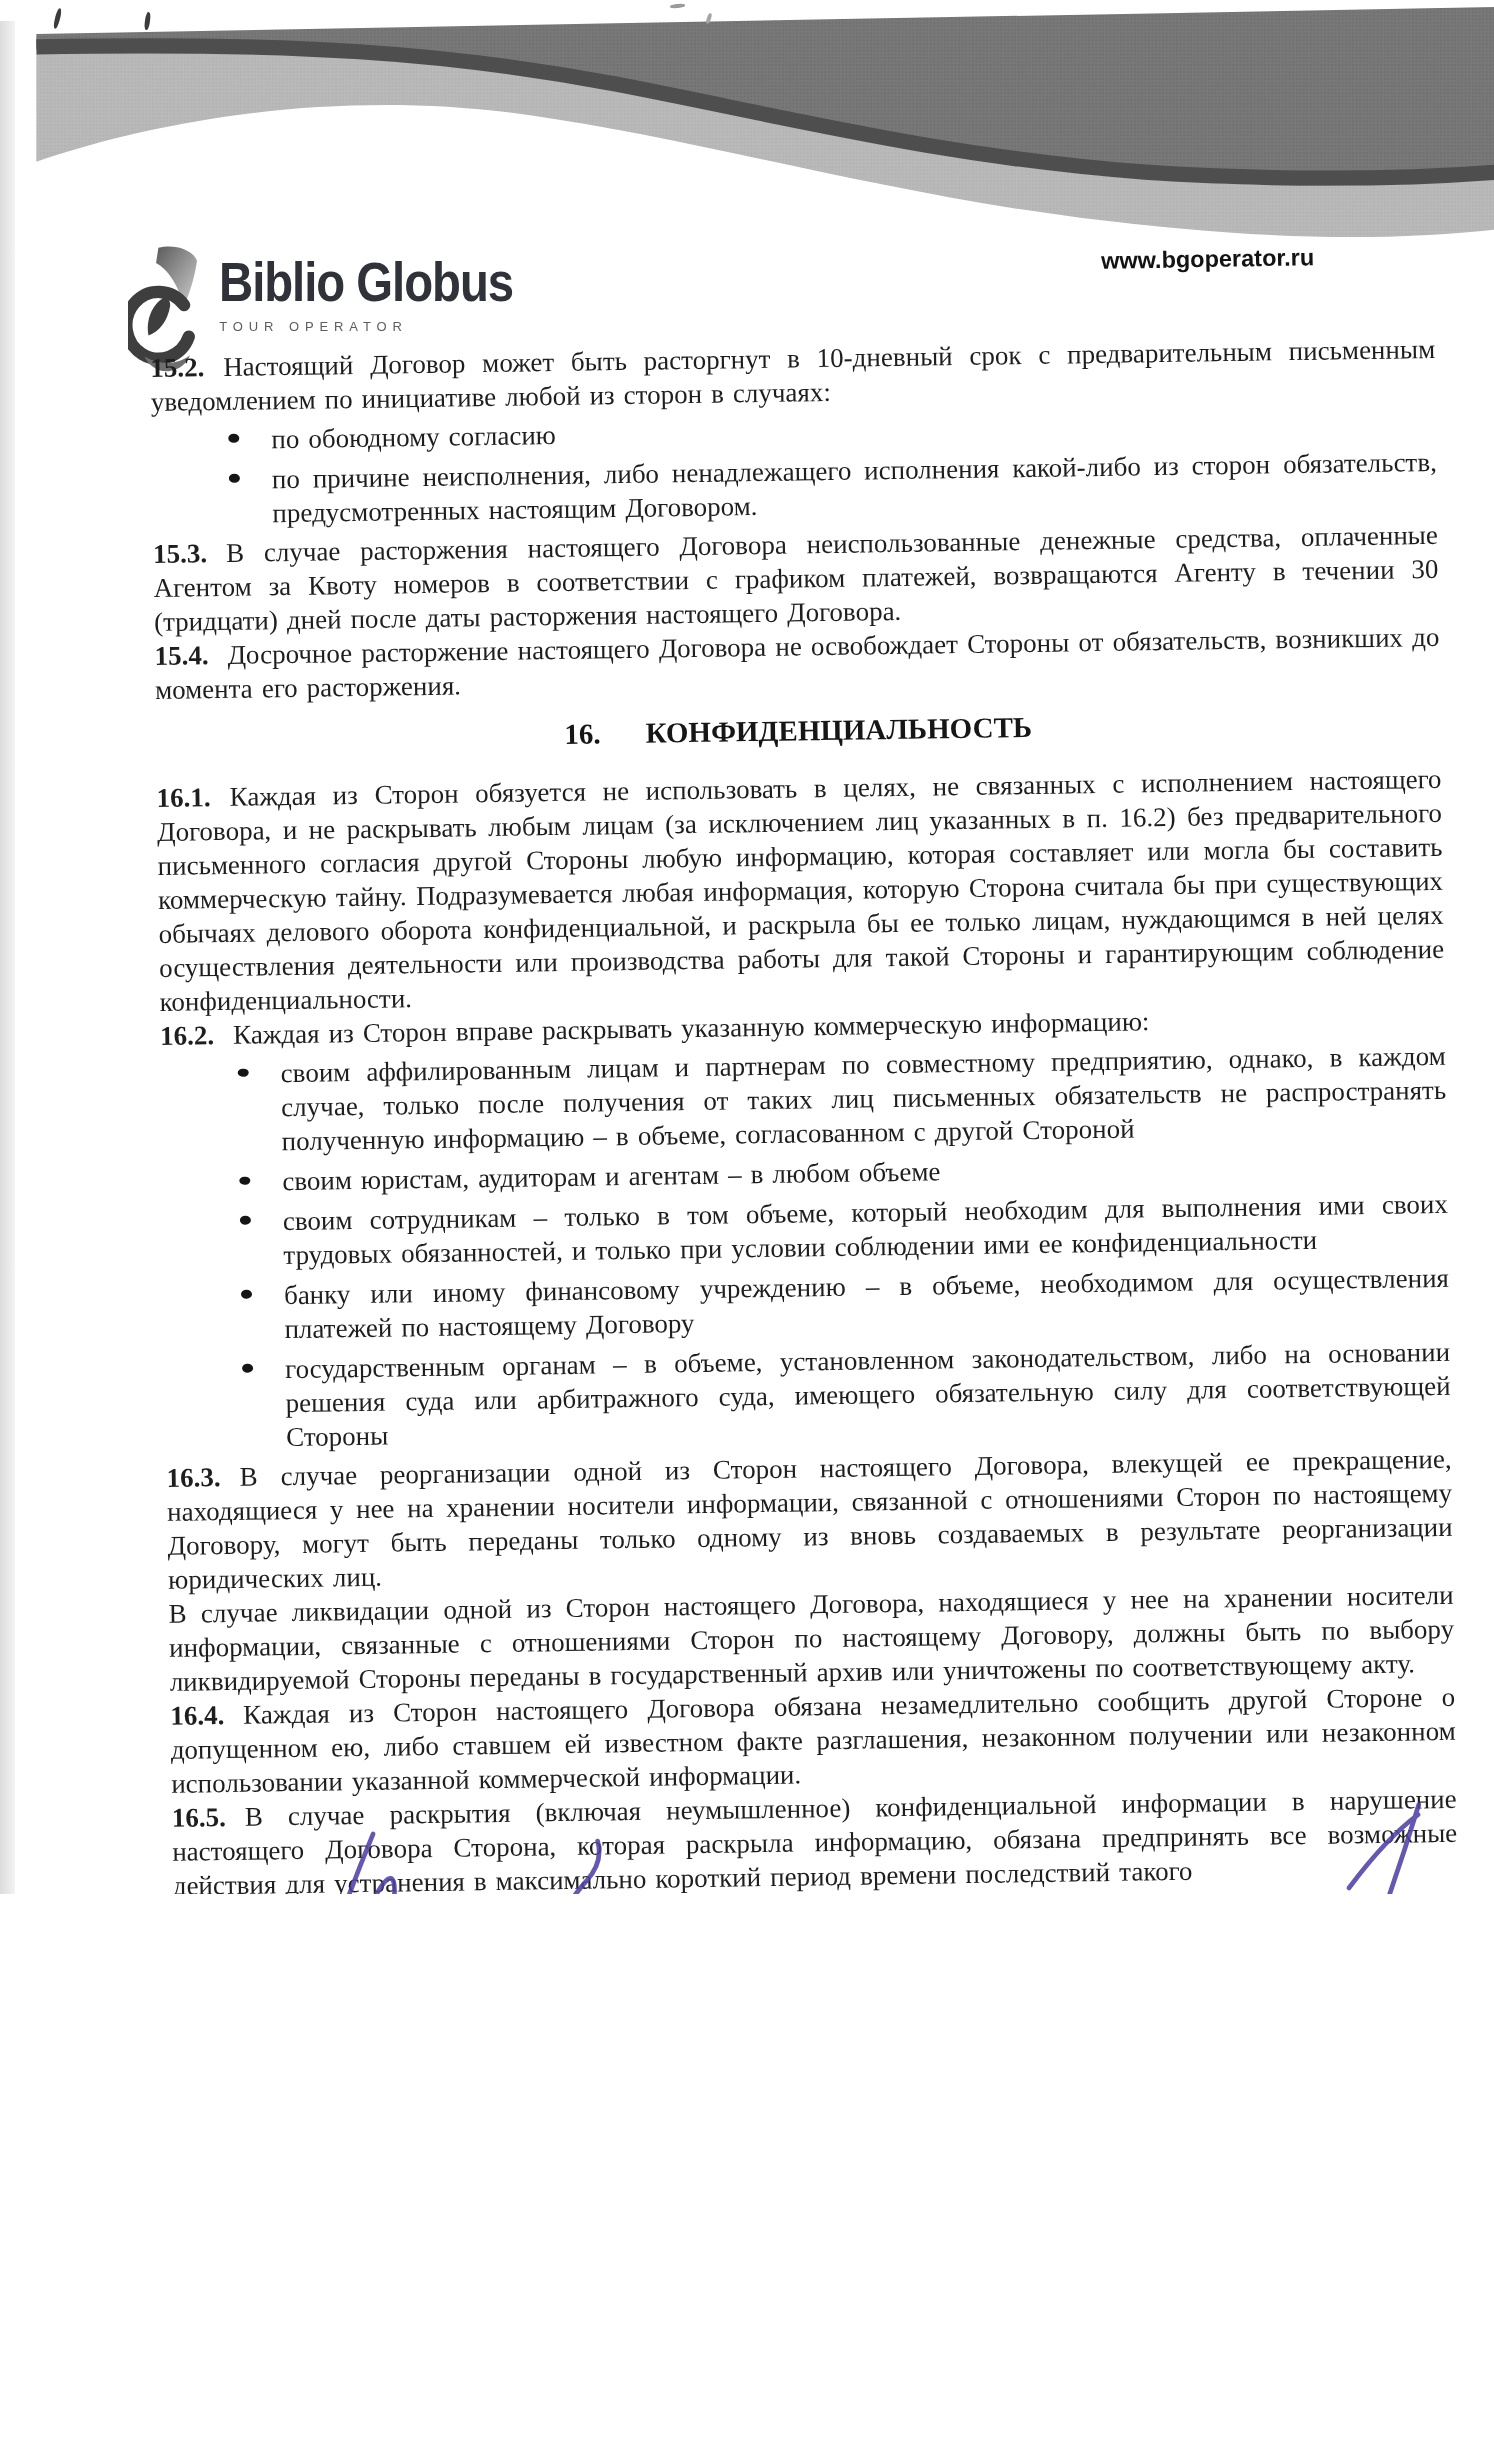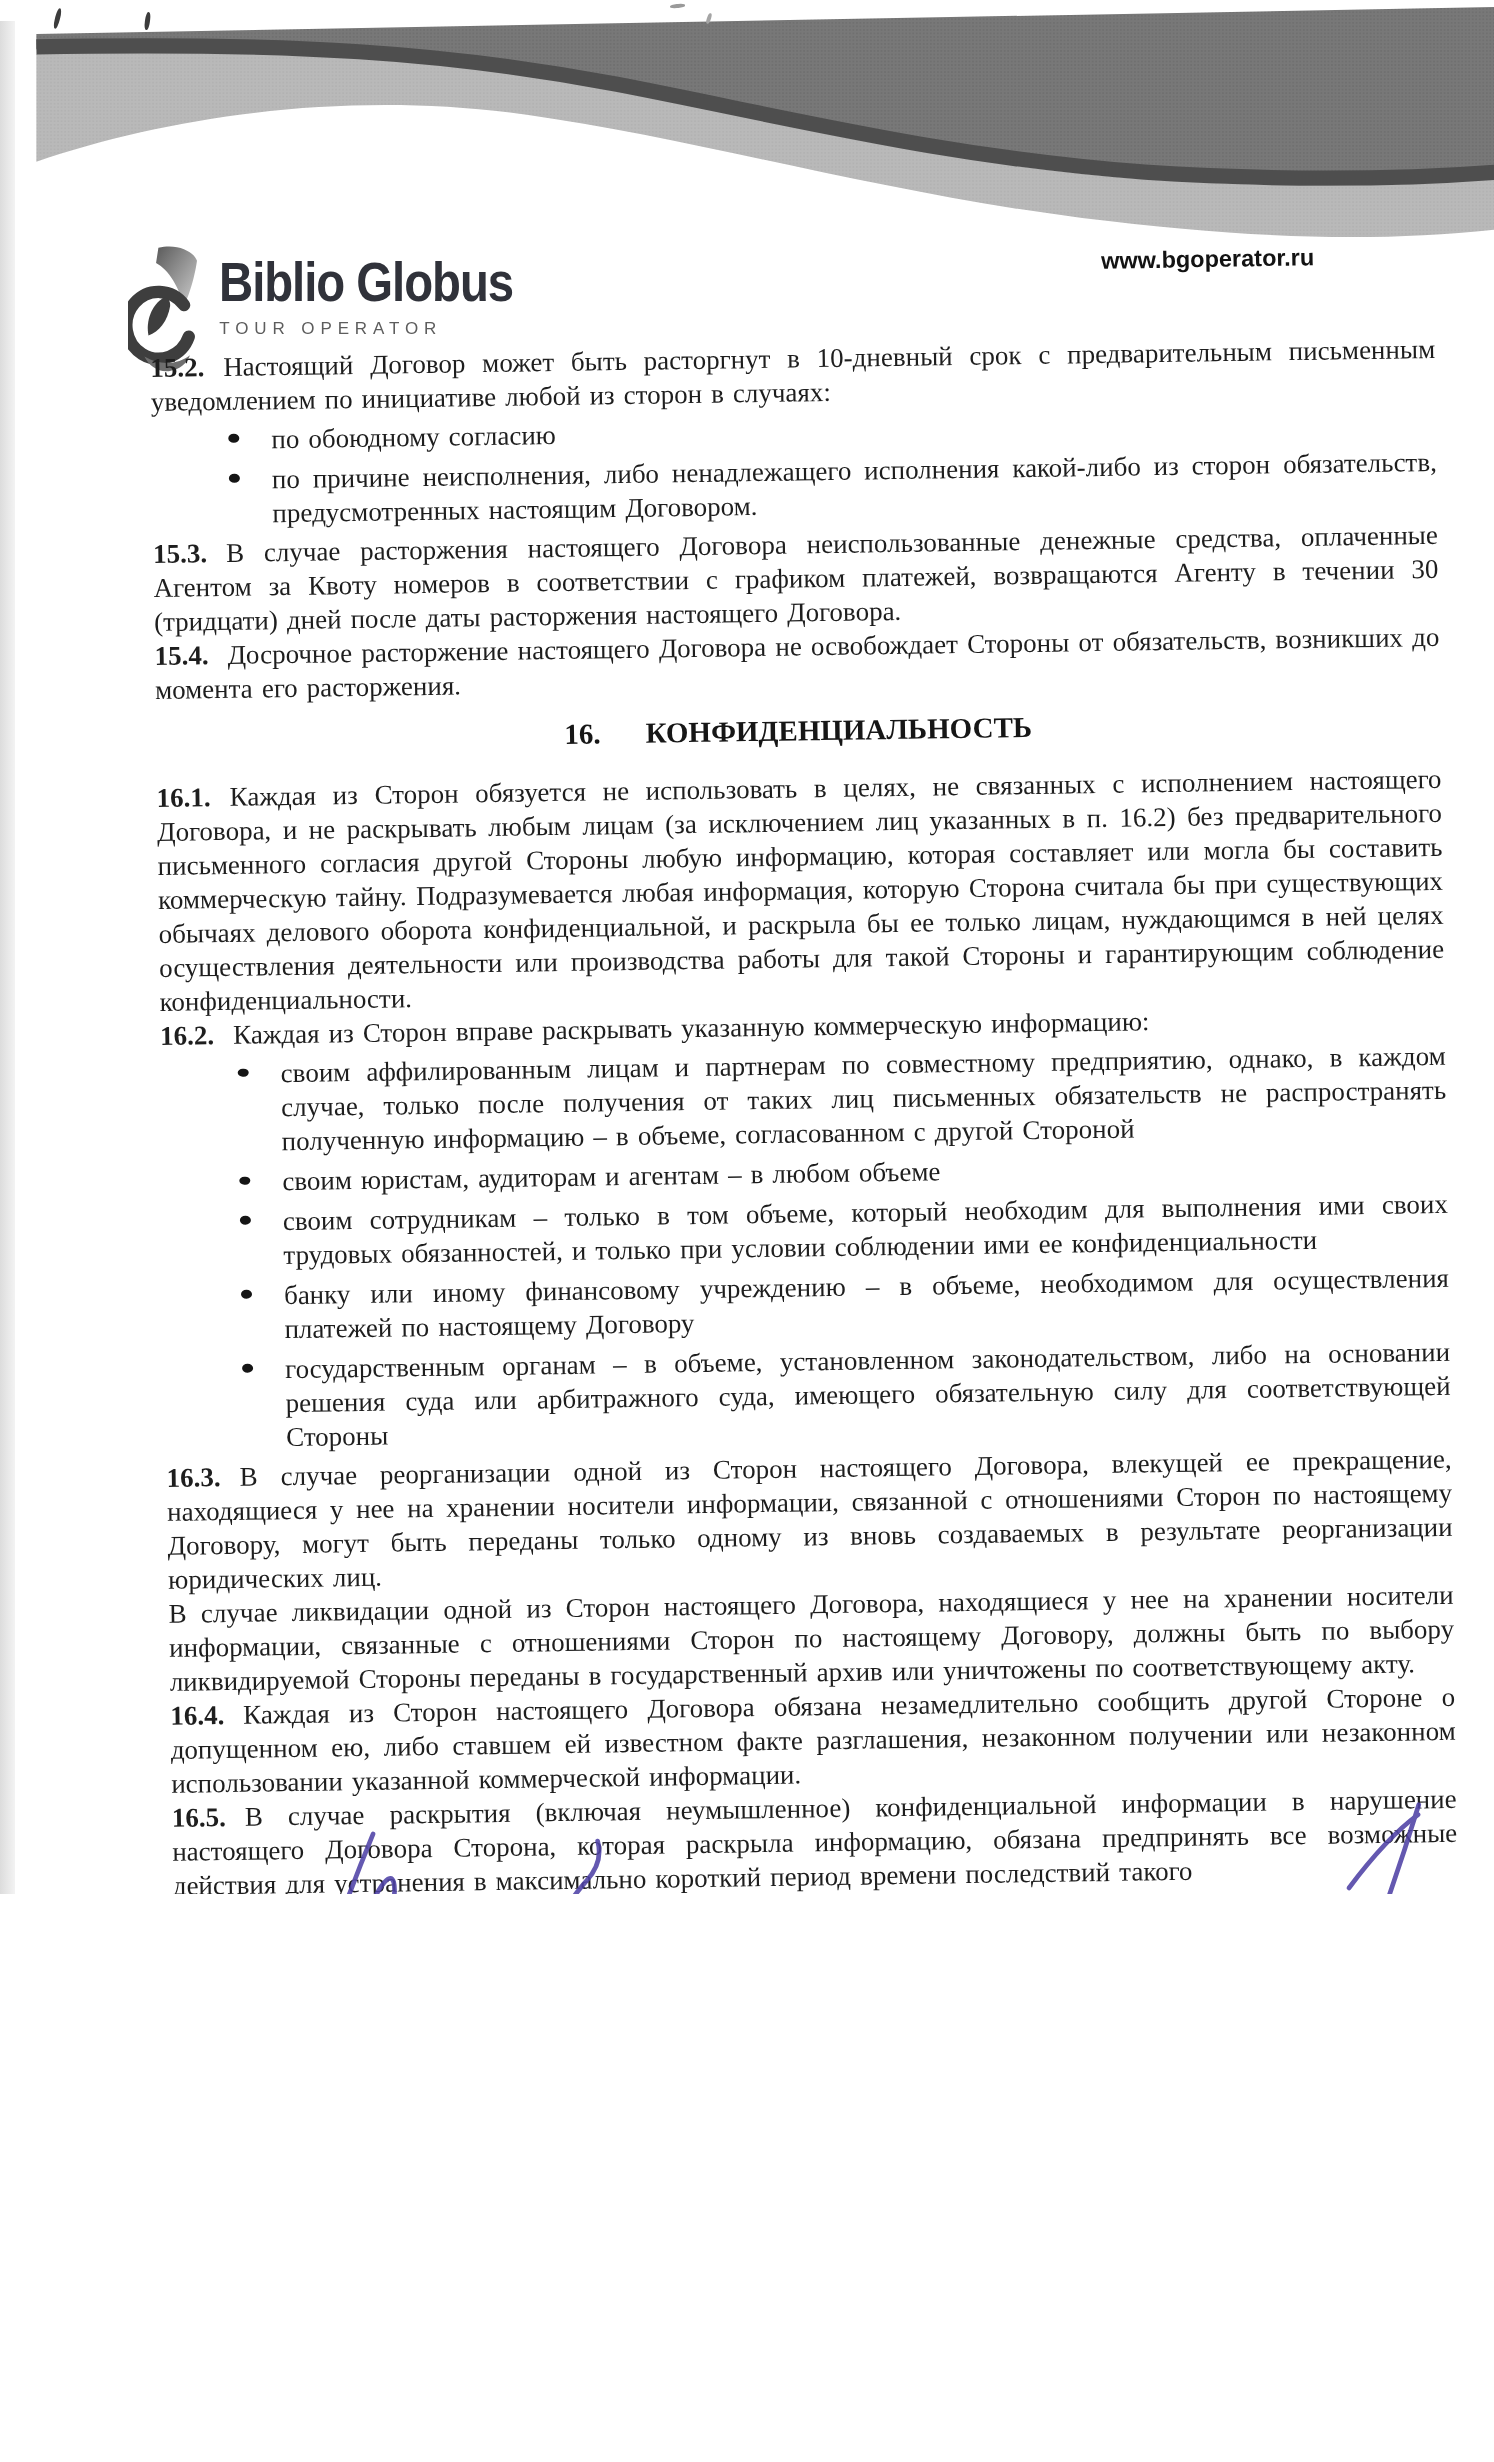--- a/index.html
+++ b/index.html
@@ -33,21 +33,21 @@
   .logo-mark{width:76px;height:135px;flex:0 0 auto;}
   .logo-textblock{margin-left:15.2px;padding-top:10.6px;}
   .brand{
     font-family:"Liberation Sans", sans-serif;
     font-weight:bold;font-size:55px;line-height:55px;color:#30323a;
     letter-spacing:-1.2px;transform:scaleX(0.86);transform-origin:0 0;
     white-space:nowrap;
   }
   .tagline{
     font-family:"Liberation Sans", sans-serif;
-    font-size:17px;color:#5d5d5d;letter-spacing:5.9px;margin-top:9.4px;
+    font-size:13px;color:#5d5d5d;letter-spacing:5.9px;margin-top:9.4px;
     white-space:nowrap;
   }
   .site-url{
     position:absolute;left:1101px;top:246px;
     font-family:"Liberation Sans", sans-serif;
     font-weight:bold;font-size:23.5px;color:#131313;
     transform:rotate(-1deg);
     white-space:nowrap;
   }
   

